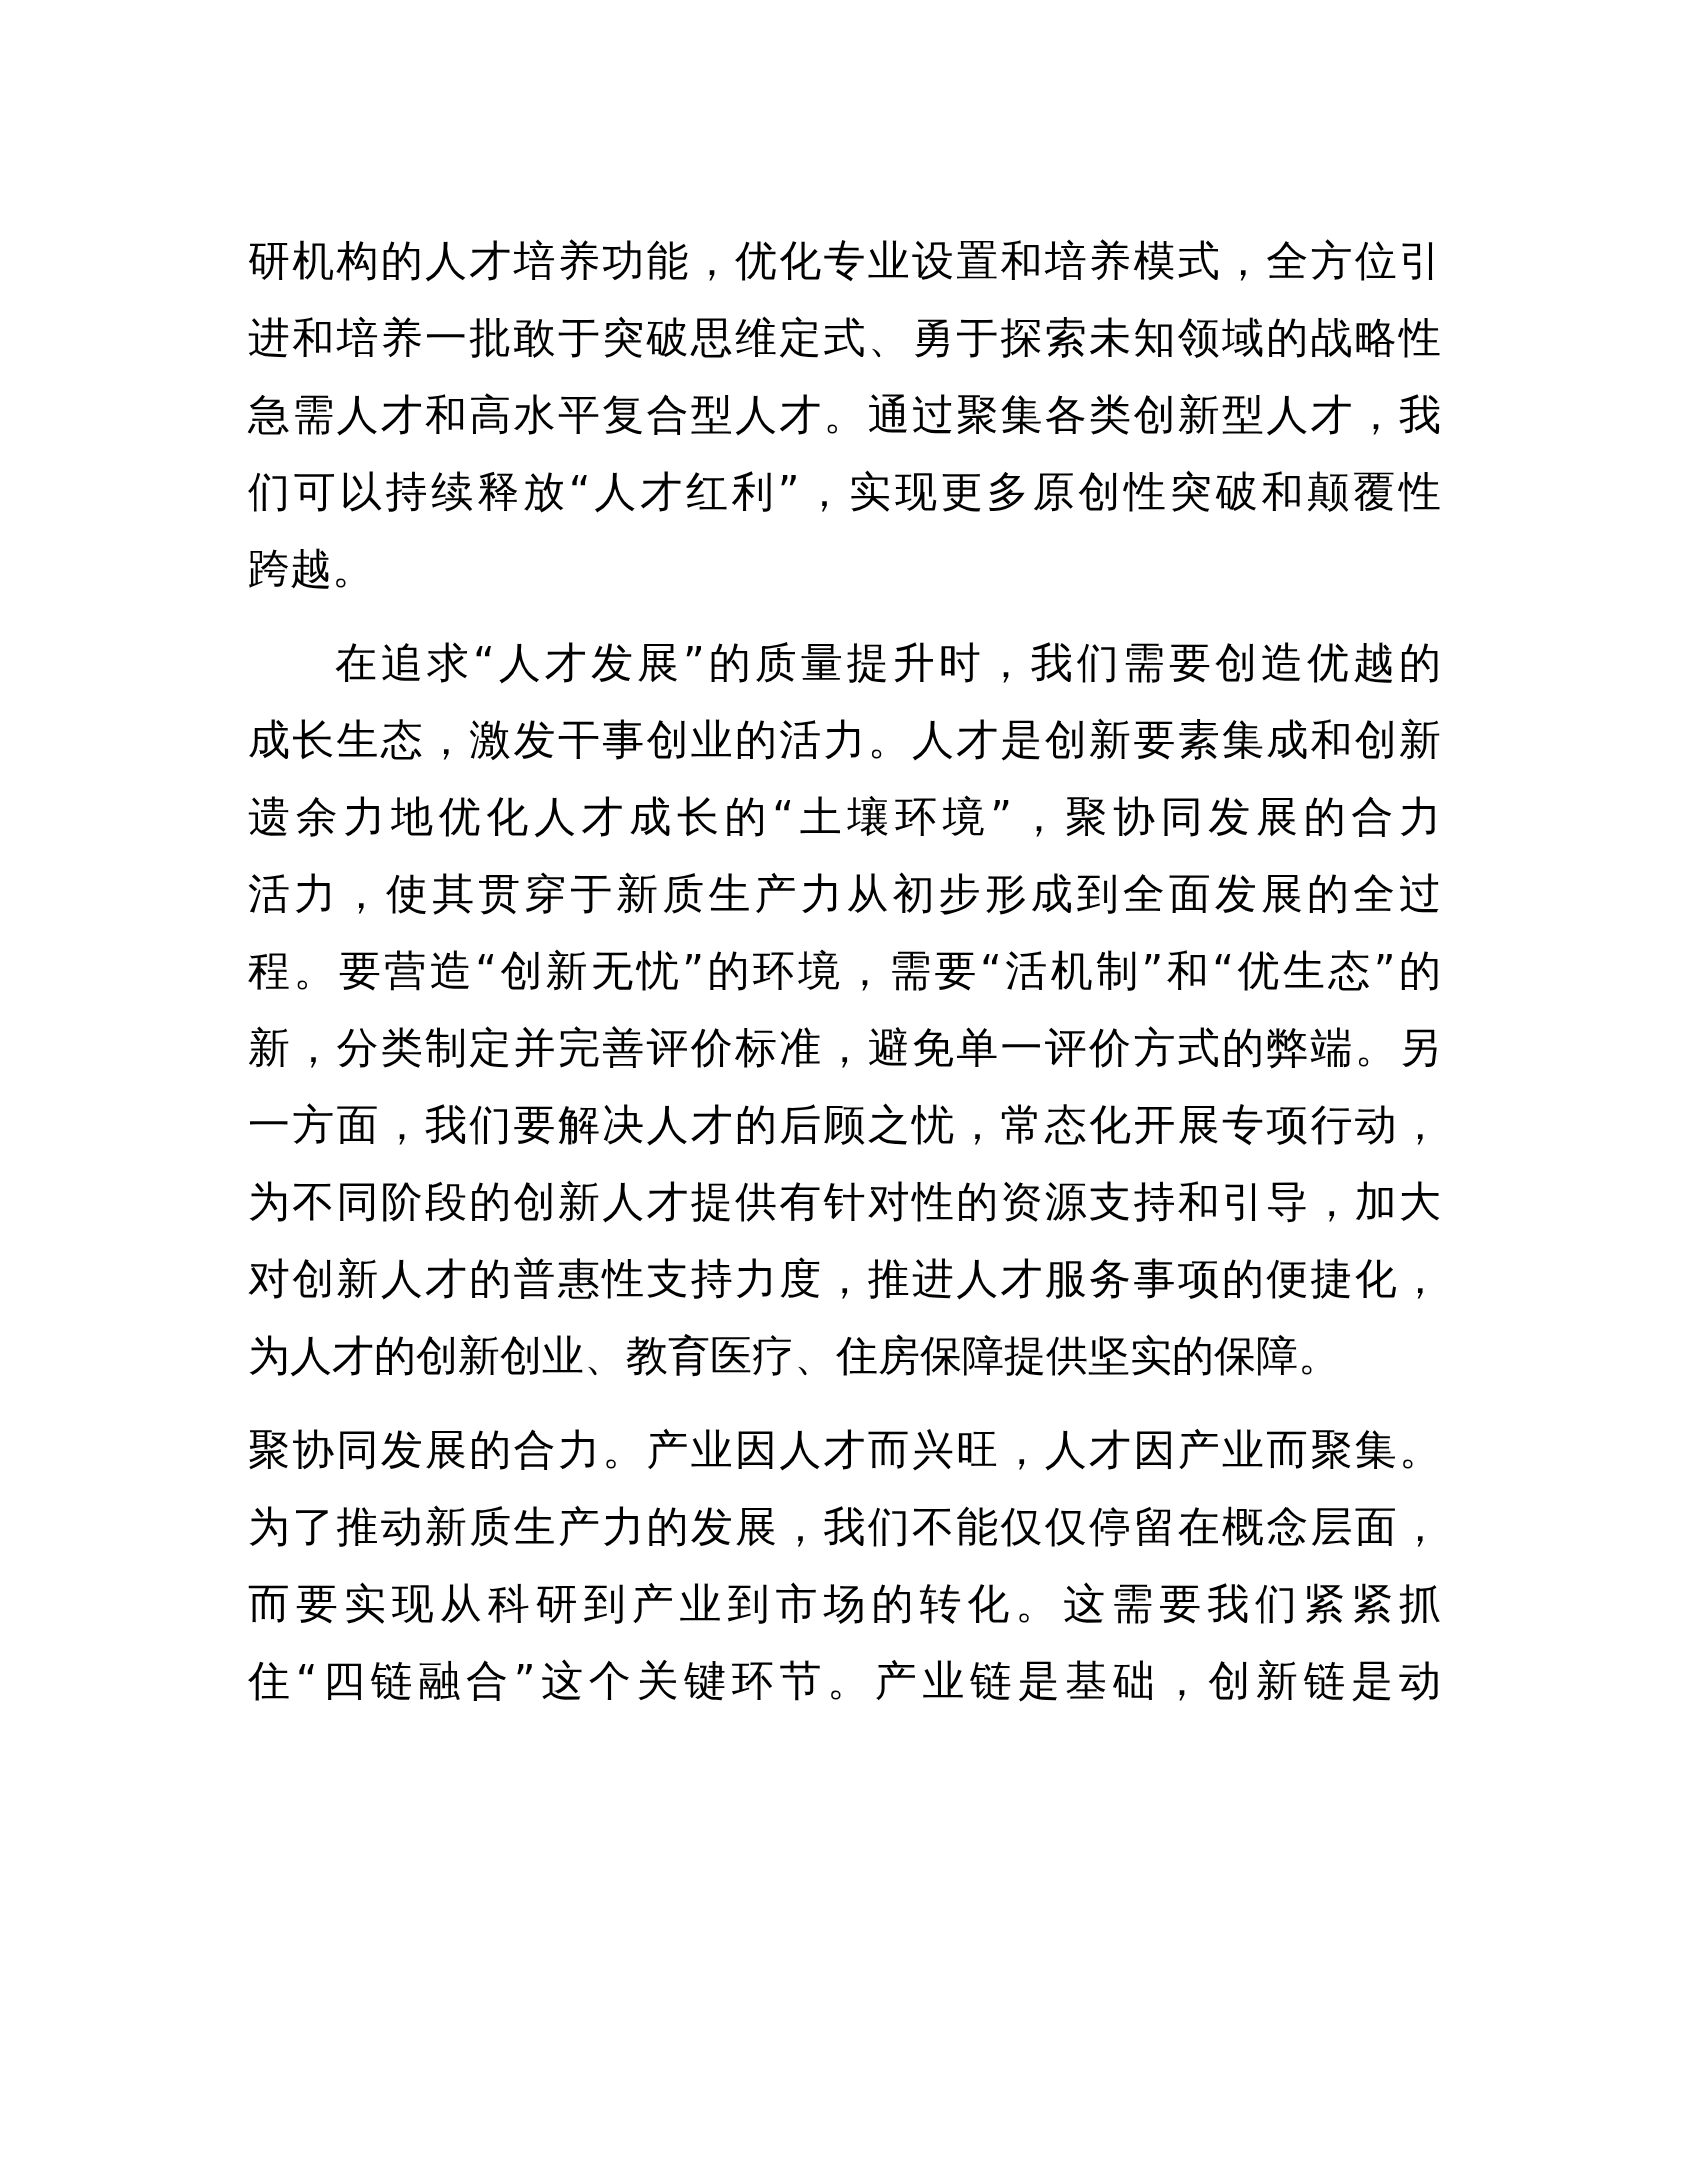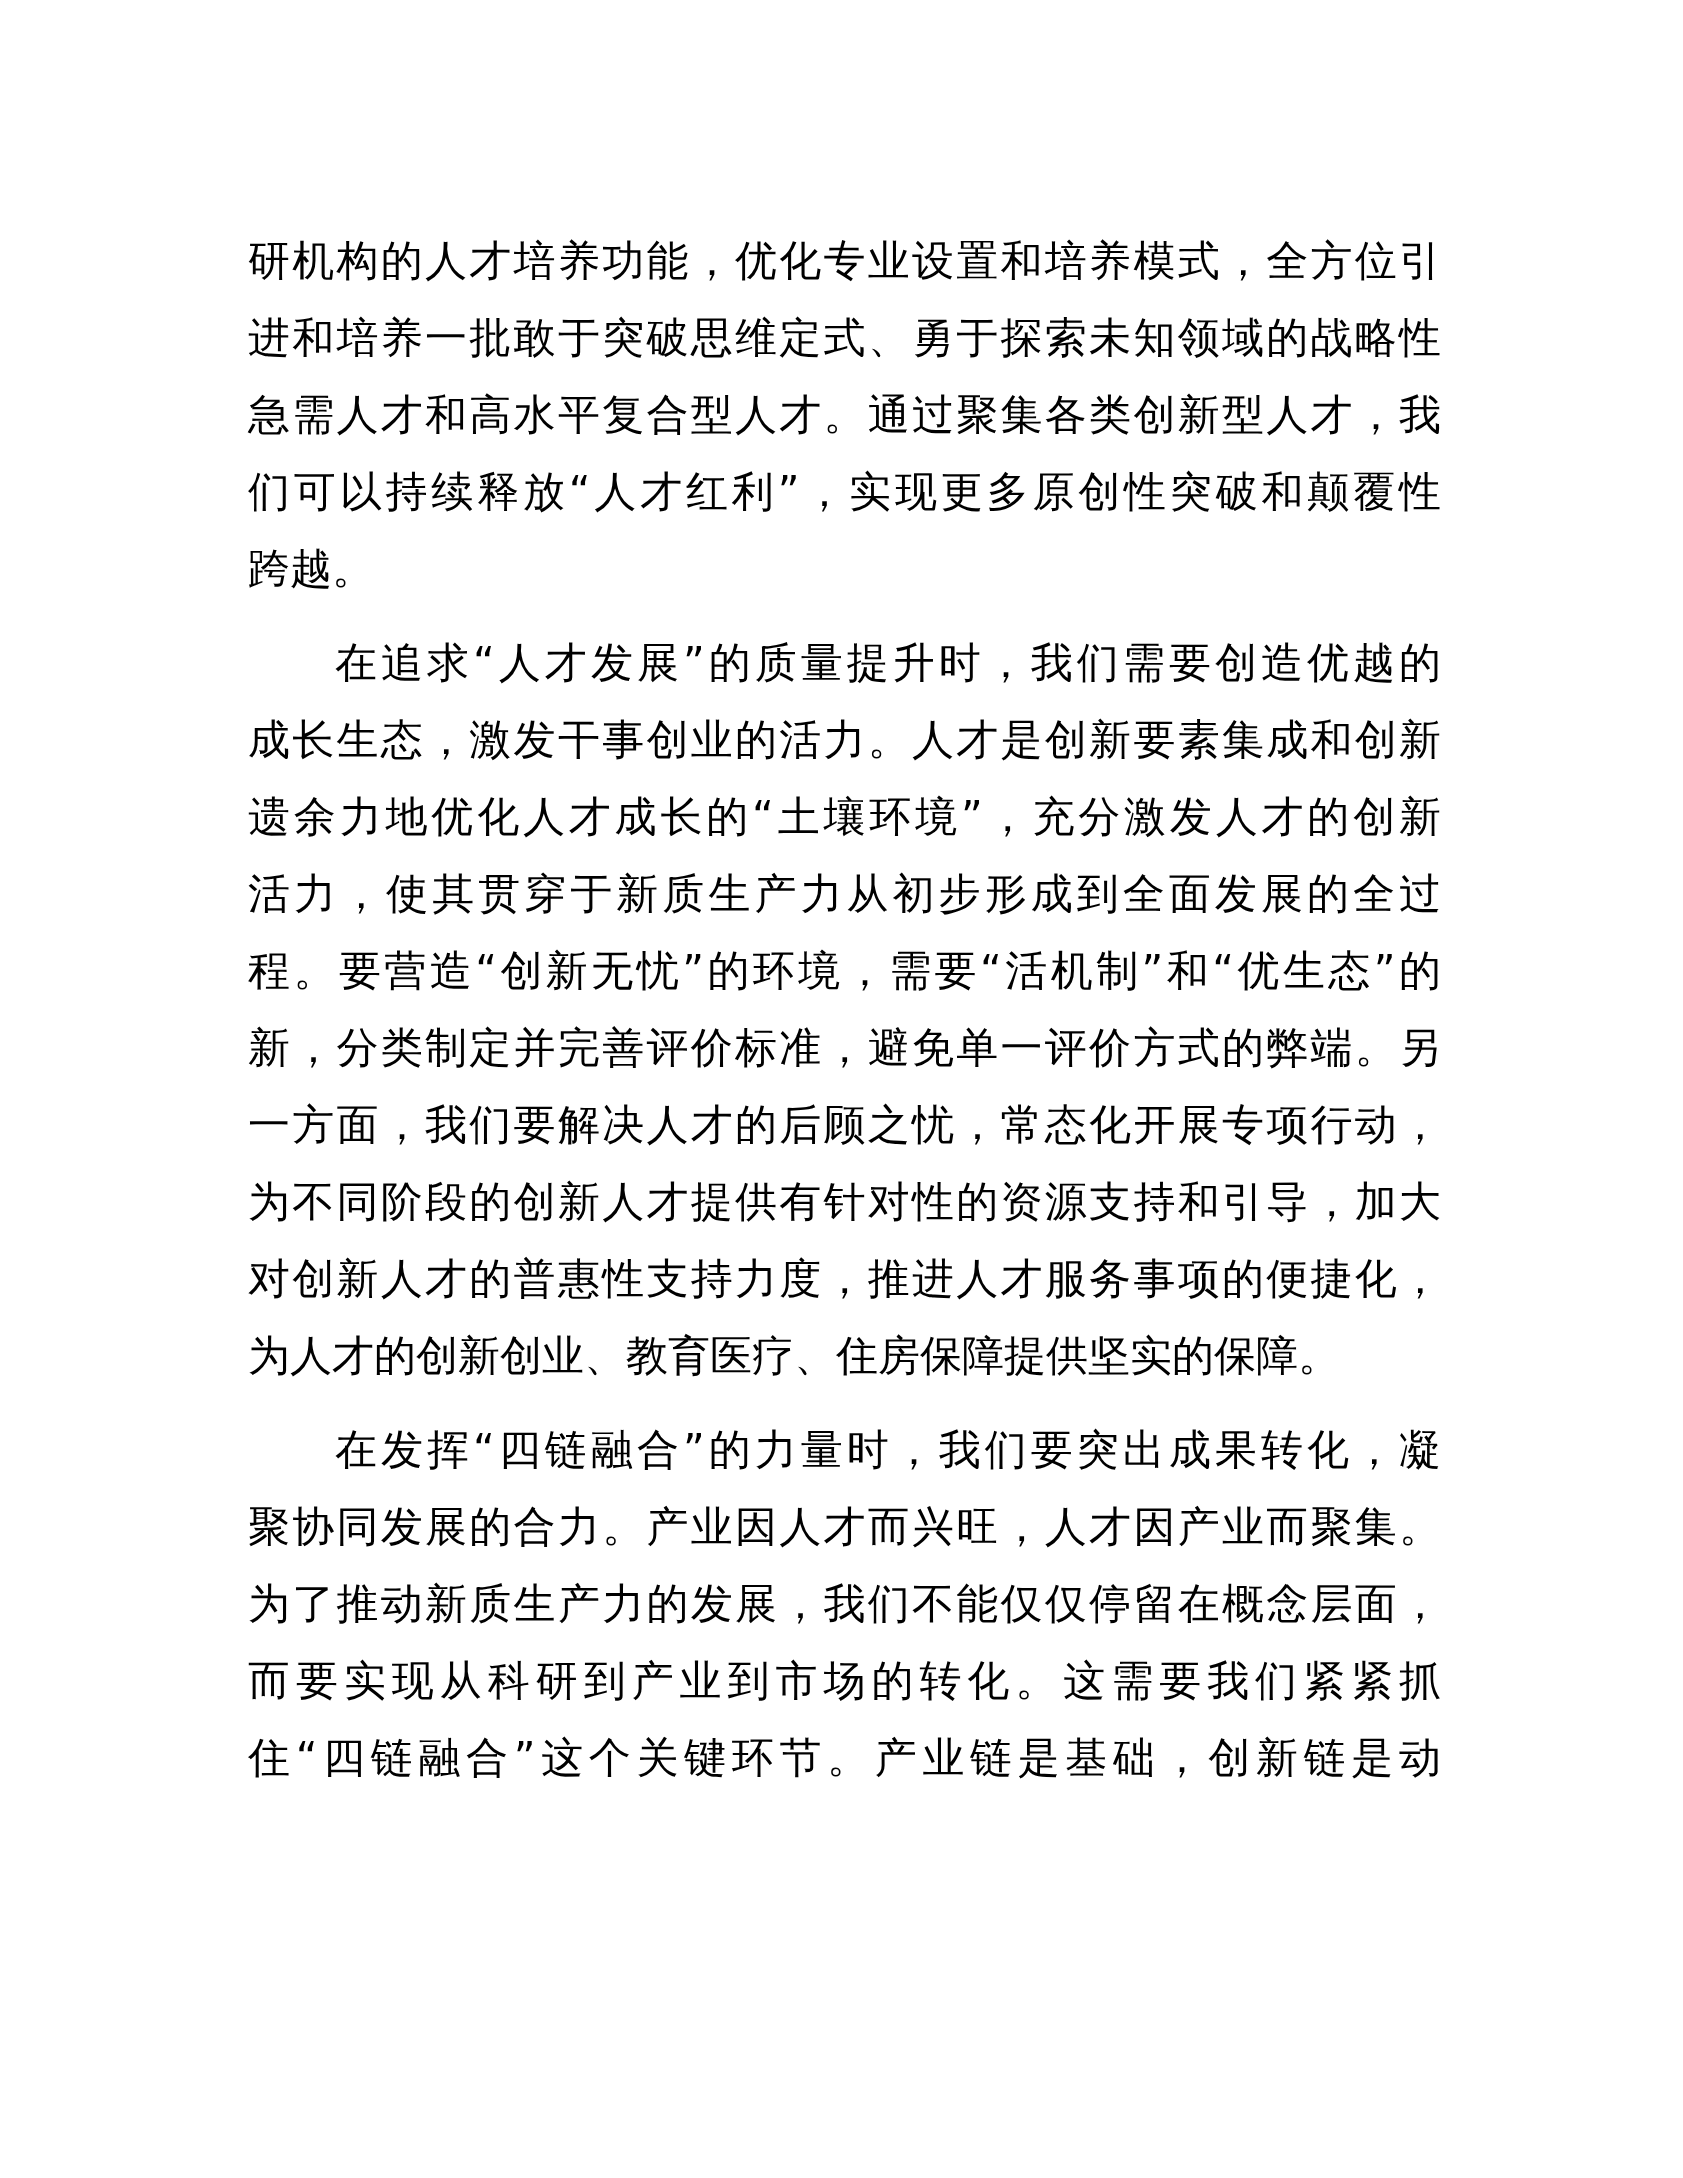--- a/index.html
+++ b/index.html
@@ -26,30 +26,29 @@
   <div class="para">
     <span class="line">研机构的人才培养功能，优化专业设置和培养模式，全方位引</span>
     <span class="line">进和培养一批敢于突破思维定式、勇于探索未知领域的战略性</span>
     <span class="line">急需人才和高水平复合型人才。通过聚集各类创新型人才，我</span>
     <span class="line">们可以持续释放“人才红利”，实现更多原创性突破和颠覆性</span>
     <span class="line last">跨越。</span>
   </div>
   <div class="para">
     <span class="line indent">在追求“人才发展”的质量提升时，我们需要创造优越的</span>
     <span class="line">成长生态，激发干事创业的活力。人才是创新要素集成和创新</span>
-    <span class="line">遗余力地优化人才成长的“土壤环境”，充分激发人才的创新</span>
+    <span class="line">遗余力地优化人才成长的“土壤环境”，聚协同发展的合力</span>
     <span class="line">活力，使其贯穿于新质生产力从初步形成到全面发展的全过</span>
     <span class="line">程。要营造“创新无忧”的环境，需要“活机制”和“优生态”的</span>
     <span class="line">新，分类制定并完善评价标准，避免单一评价方式的弊端。另</span>
     <span class="line">一方面，我们要解决人才的后顾之忧，常态化开展专项行动，</span>
     <span class="line">为不同阶段的创新人才提供有针对性的资源支持和引导，加大</span>
     <span class="line">对创新人才的普惠性支持力度，推进人才服务事项的便捷化，</span>
     <span class="line last">为人才的创新创业、教育医疗、住房保障提供坚实的保障。</span>
   </div>
   <div class="para">
-    <span class="line indent">在发挥“四链融合”的力量时，我们要突出成果转化，凝</span>
     <span class="line">聚协同发展的合力。产业因人才而兴旺，人才因产业而聚集。</span>
     <span class="line">为了推动新质生产力的发展，我们不能仅仅停留在概念层面，</span>
     <span class="line">而要实现从科研到产业到市场的转化。这需要我们紧紧抓</span>
     <span class="line">住“四链融合”这个关键环节。产业链是基础，创新链是动</span>
   </div>
 </div>
 
 
 </body></html>

